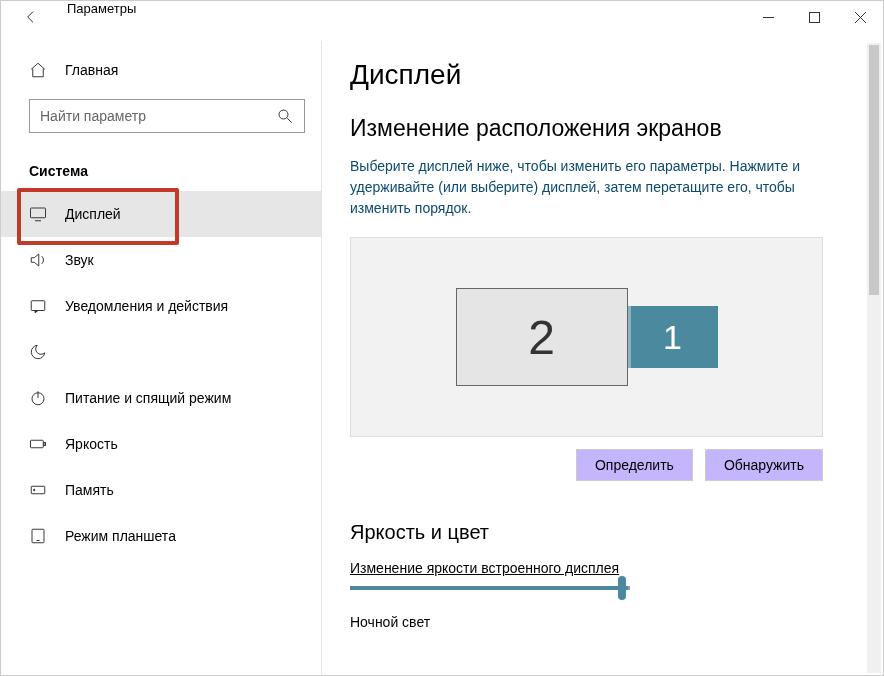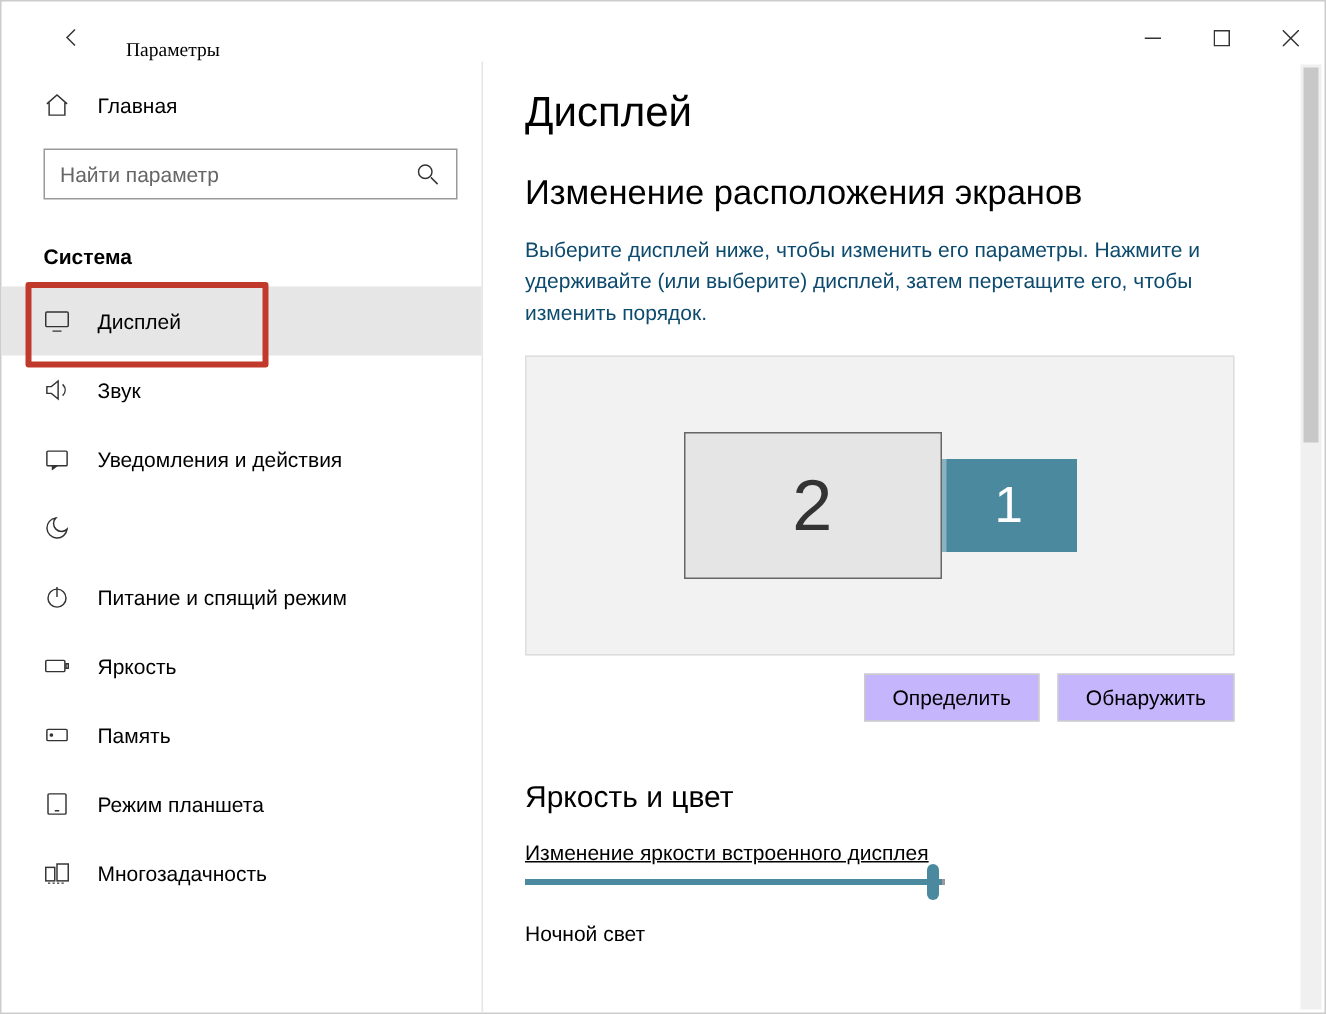--- a/index.html
+++ b/index.html
@@ -10,24 +10,23 @@
     background: #fff;
     width: 884px;
     height: 676px;
     overflow: hidden;
     position: relative;
     border: 1px solid #ccc;
   }
   
   .titlebar {
     display: flex;
-    align-items: flex-end;
+    align-items: flex-start;
     height: 40px;
-    padding-left: 31px;
-    font-family: Liberation Serif, serif;
+    padding-left: 14px;
   }
   .back-btn {
     width: 32px; height: 32px;
     display: flex; align-items: center; justify-content: center;
     font-size: 18px;
     color: #333;
   }
   .titlebar-title {
     margin-left: 20px;
     font-size: 13px;
@@ -346,30 +345,20 @@
     <div class="nav-item">
       <span class="icon">
           <svg viewBox="0 0 24 24">
             <rect x="4" y="3" width="16" height="18" rx="1"></rect>
             <path d="M10 18 H14"></path>
           </svg>
         </span>
       <span>Режим планшета</span>
     </div>
 
-    <div class="nav-item">
-      <span class="icon">
-          <svg viewBox="0 0 24 24">
-            <rect x="2" y="7" width="8" height="12"></rect>
-            <rect x="12" y="4" width="10" height="15"></rect>
-            <path d="M4 21 H20" stroke-dasharray="2 2"></path>
-          </svg>
-        </span>
-      <span>Многозадачность</span>
-    </div>
 
   </div>
 
   <div class="main">
     <div class="page-title">Дисплей</div>
 
     <div class="section-title">Изменение расположения экранов</div>
     <div class="section-desc">Выберите дисплей ниже, чтобы изменить его параметры. Нажмите и удерживайте (или выберите) дисплей, затем перетащите его, чтобы изменить порядок.</div>
 
     <div class="display-arrangement">

